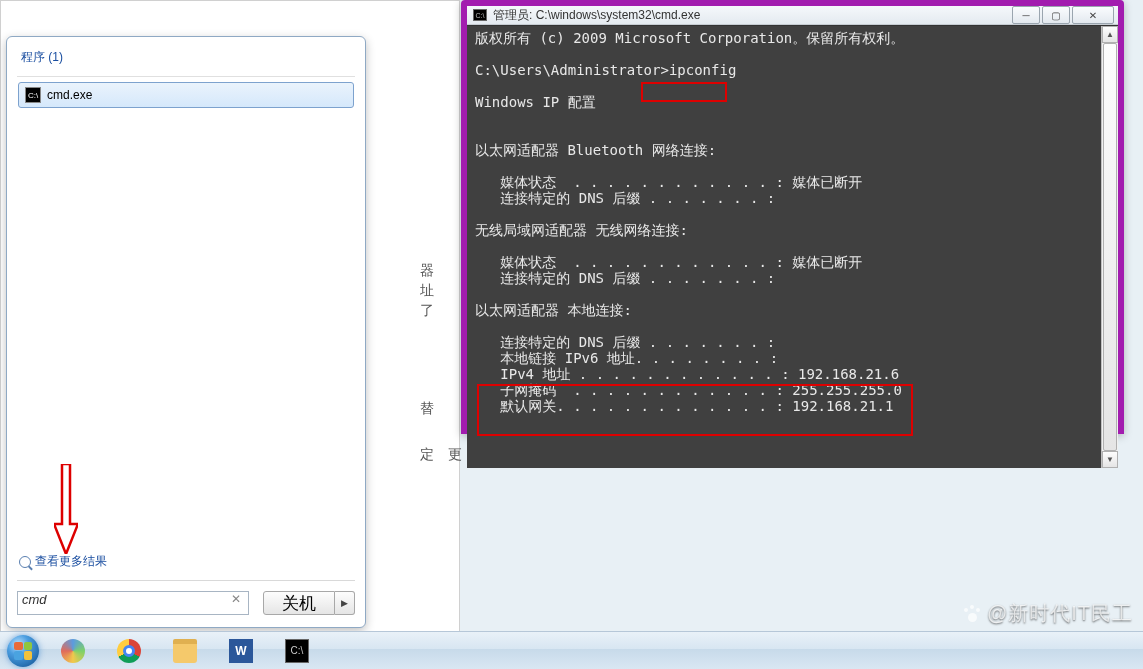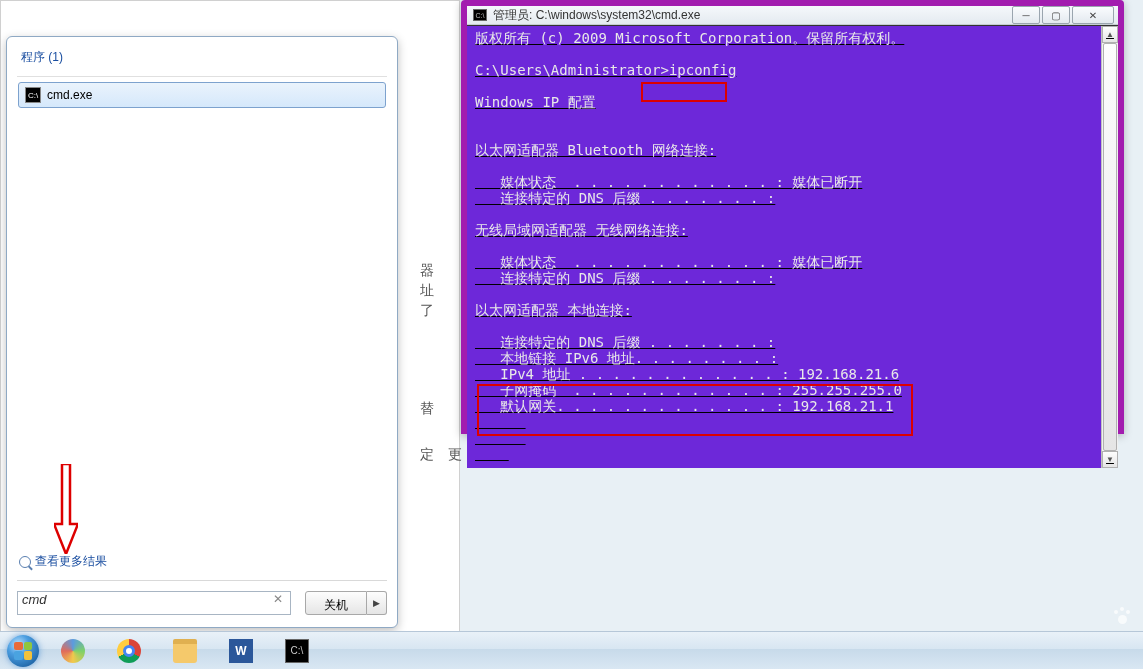--- a/index.html
+++ b/index.html
@@ -27,21 +27,21 @@
     position: absolute;
     color: #555;
     font-size: 14px;
   }
 
   
   .start-menu {
     position: absolute;
     left: 6px;
     top: 36px;
-    width: 392px;
+    width: 360px;
     height: 592px;
     background: #fff;
     border: 1px solid #8fa9c4;
     border-radius: 6px;
     box-shadow: 0 3px 10px rgba(0,0,0,0.25);
     display: flex;
     flex-direction: column;
     padding: 10px 10px 12px 10px;
   }
   .sm-section-header {
@@ -127,22 +127,22 @@
     padding: 0 3px;
   }
   .sm-shutdown-group {
     display: flex;
   }
   .sm-shutdown-btn {
     height: 24px;
     padding: 0 18px;
     border: 1px solid #a8a8a8;
     background: linear-gradient(#fdfdfd,#e5e5e5);
-    font-size: 12px;
-    display: flex; align-items: flex-end;
+    font-size: 17px;
+    display: flex; align-items: flex-start;
     border-radius: 3px 0 0 3px;
     cursor: pointer;
   }
   .sm-shutdown-arrow {
     height: 24px;
     width: 20px;
     border: 1px solid #a8a8a8;
     border-left: none;
     background: linear-gradient(#fdfdfd,#e5e5e5);
     border-radius: 0 3px 3px 0;
@@ -202,25 +202,24 @@
     background: linear-gradient(#fafcfe,#e3e9ef);
     border-radius: 2px;
     display:flex; align-items:center; justify-content:center;
     font-size: 10px;
     color:#444;
     cursor: pointer;
   }
   .win-btn:last-child { width: 42px; }
   .cmd-body-wrap {
     flex: 1;
-    background: #6d28d9;
+    background: #404040;
     display: flex;
     position: relative;
     border-top: 1px solid #333;
-    text-decoration: underline;
   }
   .cmd-body {
     flex: 1;
     padding: 4px 8px 6px 8px;
     color: #e8e8e8;
     font-family: "NSimSun", "SimSun", "Consolas", monospace;
     font-size: 14px;
     line-height: 16px;
     white-space: pre;
     overflow: hidden;
@@ -414,20 +413,21 @@
   </div>
 </div>
 
 <div class="watermark">
   <span class="paw">
     <span style="width:9px;height:9px;left:7px;top:10px"></span>
     <span style="width:4px;height:4px;left:3px;top:5px"></span>
     <span style="width:4px;height:4px;left:9px;top:2px"></span>
     <span style="width:4px;height:4px;left:15px;top:5px"></span>
   </span>
+  <span>@新时代IT民工</span>
 </div>
 
 <div class="taskbar">
   <div class="start-orb">
     <div class="orb">
       <div class="q q1"></div>
         <div class="q q2"></div>
         <div class="q q3"></div>
         <div class="q q4"></div>
     </div>

